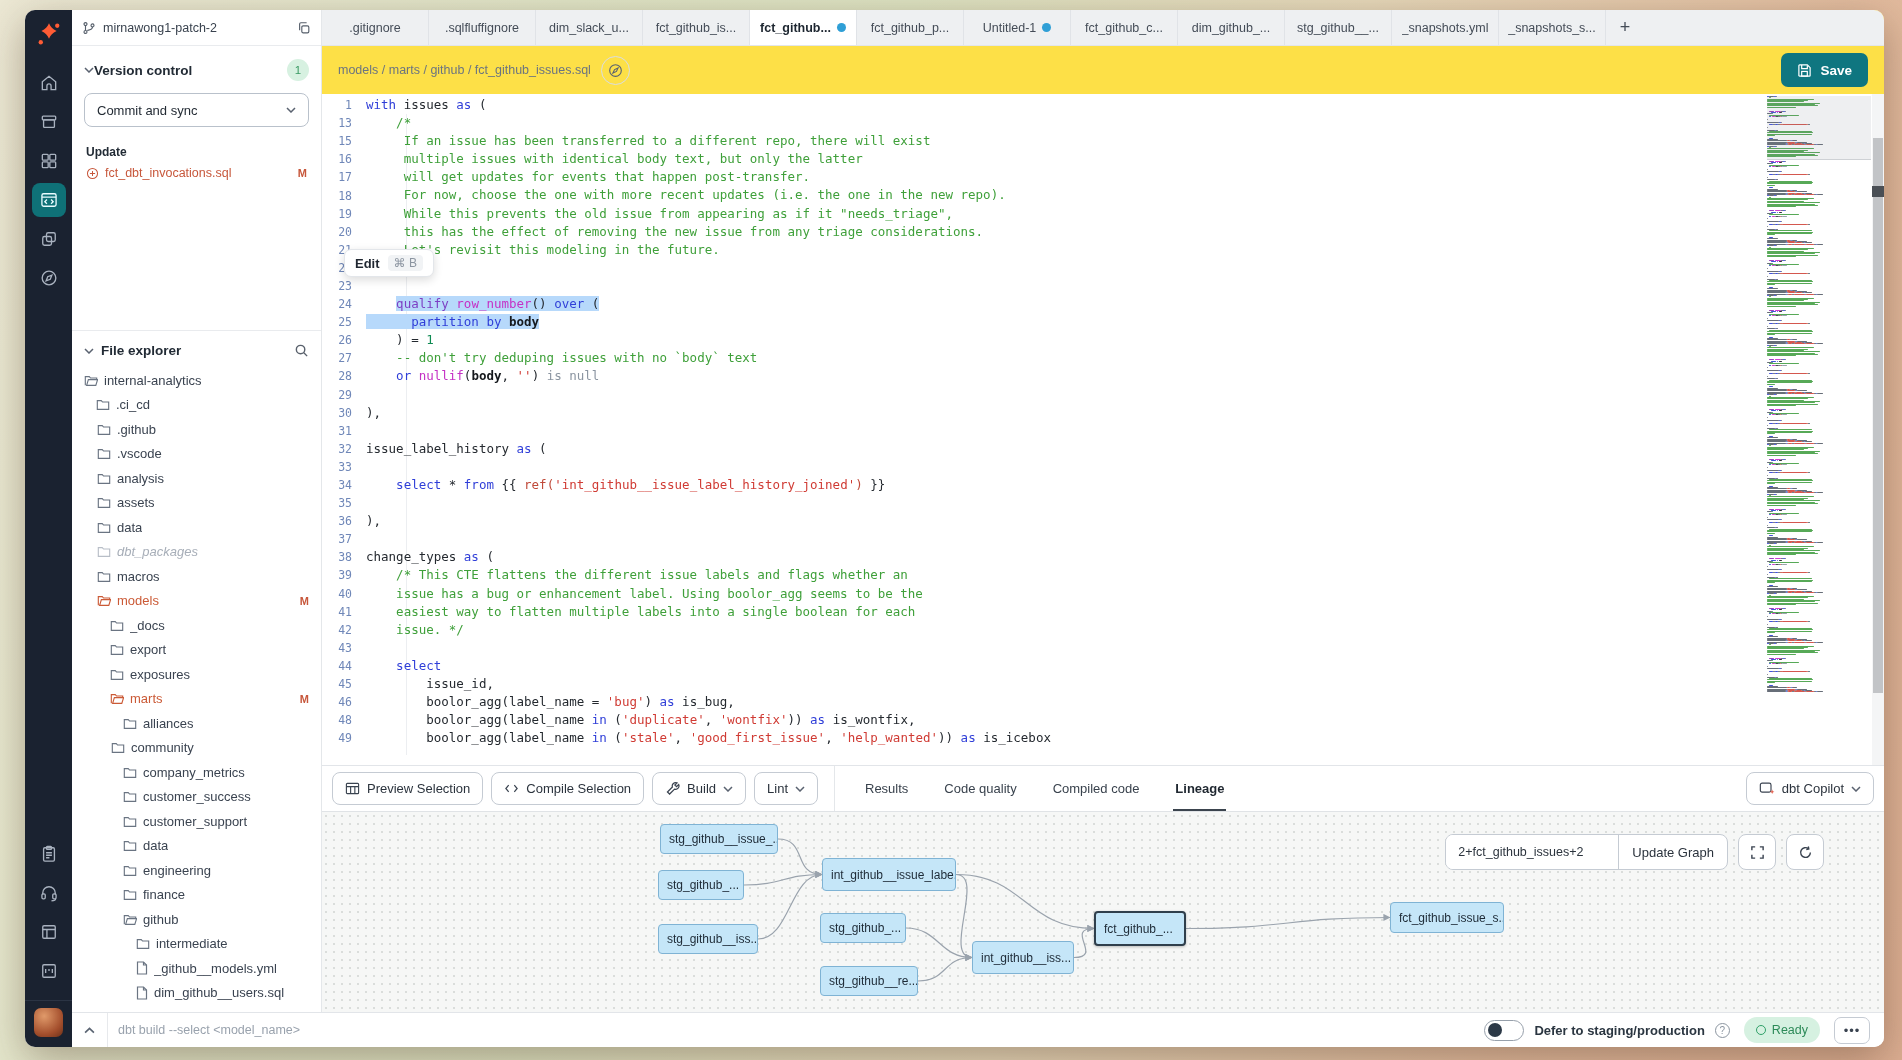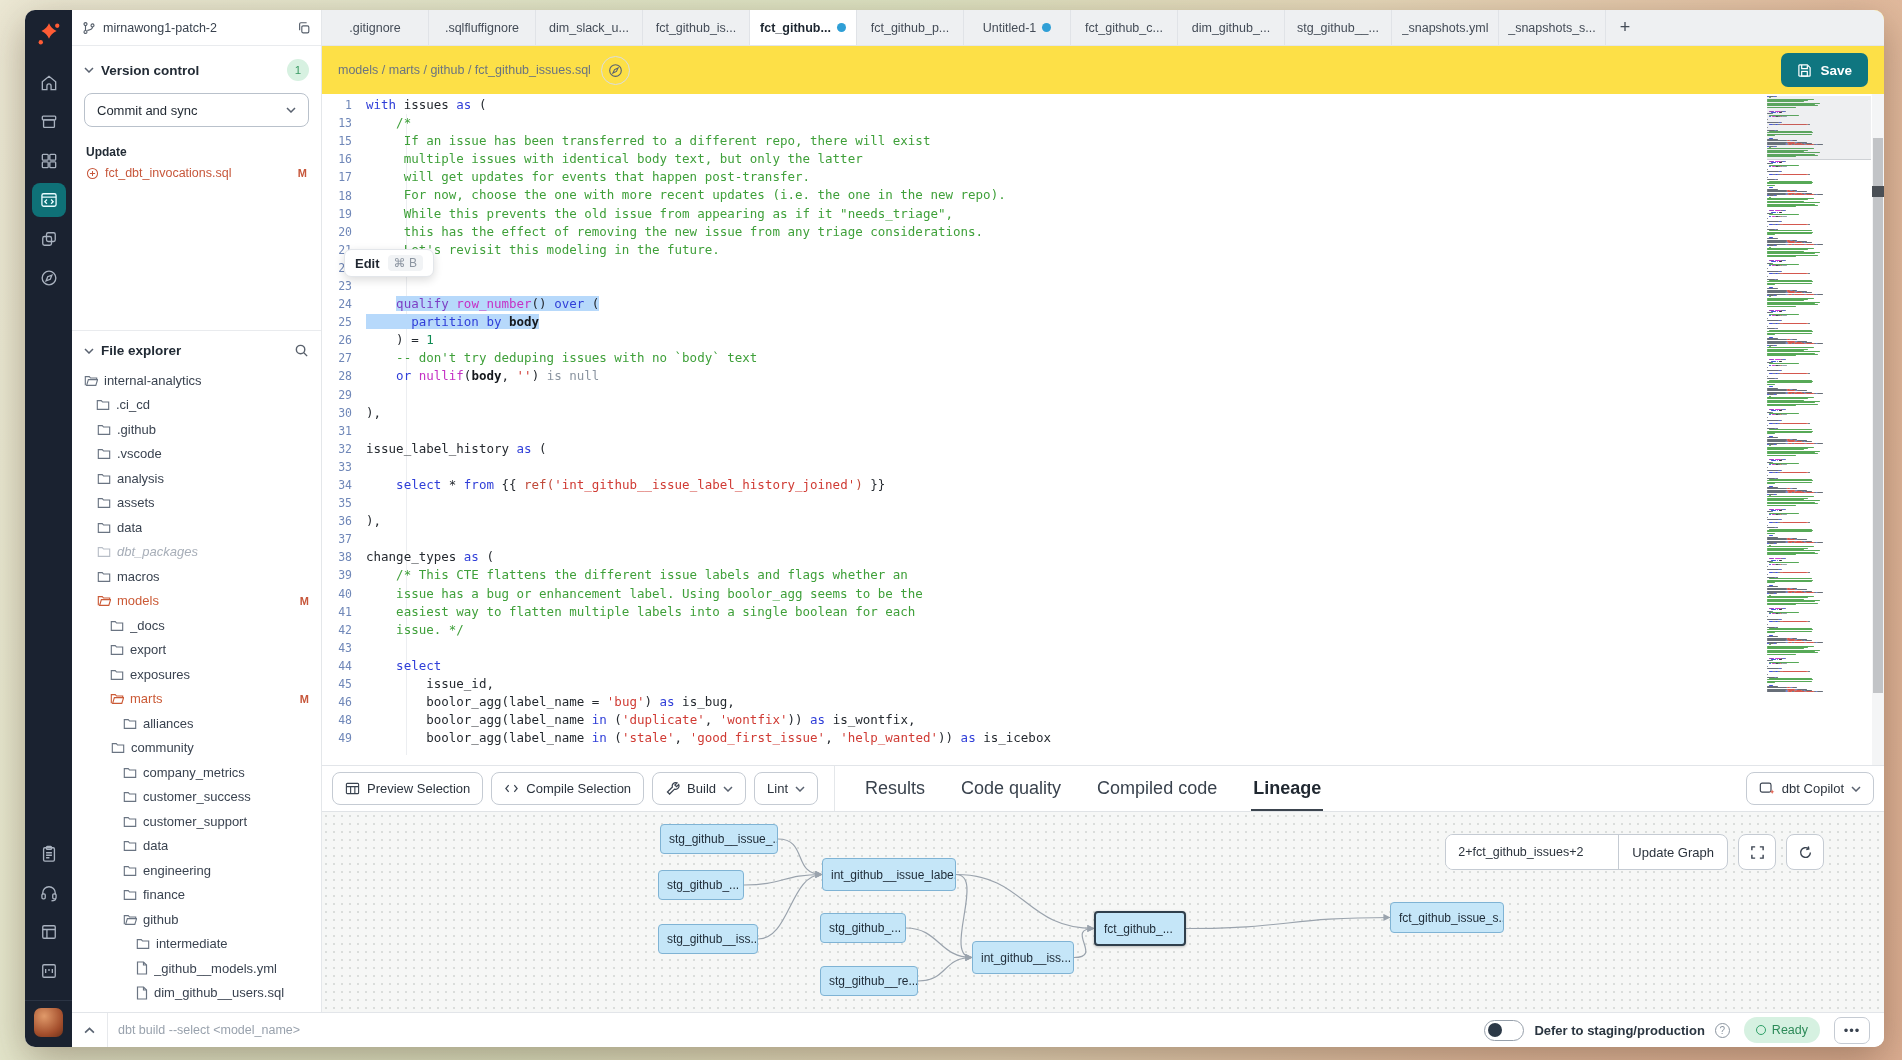--- a/index.html
+++ b/index.html
@@ -17,21 +17,21 @@
   .avatar{width:29px;height:29px;border-radius:7px;background:radial-gradient(circle at 35% 28%,#e09a6a,#a34e2c 65%,#6d3119);margin-bottom:10px;}
 
   .right-col{flex:1;display:flex;flex-direction:column;min-width:0;}
   .content-row{flex:1;display:flex;min-height:0;}
 
   
   .left-panel{flex:0 0 250px;border-right:1px solid #e4e7ea;display:flex;flex-direction:column;background:#fff;min-height:0;}
   .branch-row{flex:0 0 36px;display:flex;align-items:center;gap:7px;padding:0 10px;border-bottom:1px solid #e9ebee;}
   .branch-name{font-size:12.5px;color:#39424e;flex:1;white-space:nowrap;overflow:hidden;}
   .vc-wrap{flex:0 0 284px;}
-  .section-head{display:flex;align-items:center;gap:7px;padding:13px 12px 8px;font-size:13.5px;font-weight:bold;color:#222b35;text-align:center;}
+  .section-head{display:flex;align-items:center;padding:13px 12px 8px;font-size:13.5px;font-weight:bold;color:#222b35;text-align:center;}
   .badge-green{margin-left:auto;background:#d7f1e1;color:#3a9a64;font-size:11.5px;width:22px;height:22px;border-radius:50%;display:flex;align-items:center;justify-content:center;font-weight:normal;}
   .commit-btn{margin:4px 12px 12px;height:34px;border:1px solid #b9c1cb;border-radius:8px;display:flex;align-items:center;padding:0 12px;font-size:13px;color:#232b34;background:#fff;cursor:pointer;}
   .commit-btn .chev{margin-left:auto;display:flex;}
   .changes-label{font-size:12px;font-weight:bold;color:#222b35;padding:6px 14px 4px;}
   .change-row{display:flex;align-items:center;gap:6px;padding:3px 14px;font-size:12.5px;color:#c7573b;}
   .change-badge{margin-left:auto;color:#c7573b;font-weight:bold;font-size:11px;}
   .fe-section{border-top:1px solid #e9ebee;flex:1;min-height:0;display:flex;flex-direction:column;}
   .fe-head{display:flex;align-items:center;gap:7px;padding:12px 12px 6px;font-size:13.5px;font-weight:bold;color:#222b35;justify-content:space-between;}
   .fe-search{margin-left:auto;display:flex;}
   .tree{flex:1;overflow:hidden;padding-top:4px;}
@@ -76,21 +76,21 @@
   .mview{position:absolute;left:0;right:0;top:0;height:64px;background:rgba(120,132,146,.13);border-bottom:1px solid rgba(110,120,132,.25);}
   .vscroll{position:absolute;right:0;top:0;width:12px;bottom:0;background:#f4f5f6;}
   .vthumb{position:absolute;left:1px;right:1px;top:44px;height:555px;background:#c2c4c7;}
   .vmark{position:absolute;left:0;right:0;top:92px;height:11px;background:#4a4f55;}
 
   
   .pane{flex:0 0 247px;display:flex;flex-direction:column;border-top:1px solid #e2e5e9;}
   .pane-toolbar{flex:0 0 45px;display:flex;align-items:center;padding:0 10px;gap:8px;background:#fff;}
   .ptool-btn{height:33px;border:1px solid #c5cbd3;border-radius:8px;display:flex;align-items:center;gap:7px;padding:0 12px;font-size:13px;color:#2b333d;background:#fff;white-space:nowrap;cursor:pointer;}
   .ptool-sep{width:1px;height:45px;background:#e4e7ea;margin:0 8px;}
-  .ptab{font-size:18px;color:#39424d;padding:0 14px;height:45px;display:flex;align-items:center;position:relative;cursor:pointer;white-space:nowrap;}
+  .ptab{font-size:13px;color:#39424d;padding:0 14px;height:45px;display:flex;align-items:center;position:relative;cursor:pointer;white-space:nowrap;}
   .ptab.active{font-weight:bold;color:#1f2730;}
   .ptab.active::after{content:"";position:absolute;left:12px;right:12px;bottom:0;height:2.5px;background:#3b444e;}
   .copilot-btn{margin-left:auto;height:33px;border:1px solid #c5cbd3;border-radius:8px;display:flex;align-items:center;gap:7px;padding:0 12px;font-size:13px;color:#2b333d;background:#fff;cursor:pointer;white-space:nowrap;}
 
   .lineage{flex:1;position:relative;background:#f6f7f6;border-top:1px solid #e0e3e6;background-image:radial-gradient(circle,#dadddb .8px,transparent 1px);background-size:8px 8px;overflow:hidden;}
   .lsvg{position:absolute;inset:0;}
   .lnode{position:absolute;background:#c5e6f8;border:1px solid #7fb3d4;border-radius:4px;font-size:12px;color:#1d2a36;display:flex;align-items:center;padding:0 8px;white-space:nowrap;overflow:hidden;cursor:pointer;}
   .lnode.selected{border:2px solid #2f3f4c;box-shadow:0 1px 3px rgba(0,0,0,.25);}
   .lineage-controls{position:absolute;top:22px;right:60px;display:flex;gap:10px;align-items:center;}
   .lsel{display:flex;height:36px;border:1px solid #c5cbd3;border-radius:8px;background:#fff;overflow:hidden;align-items:stretch;}

